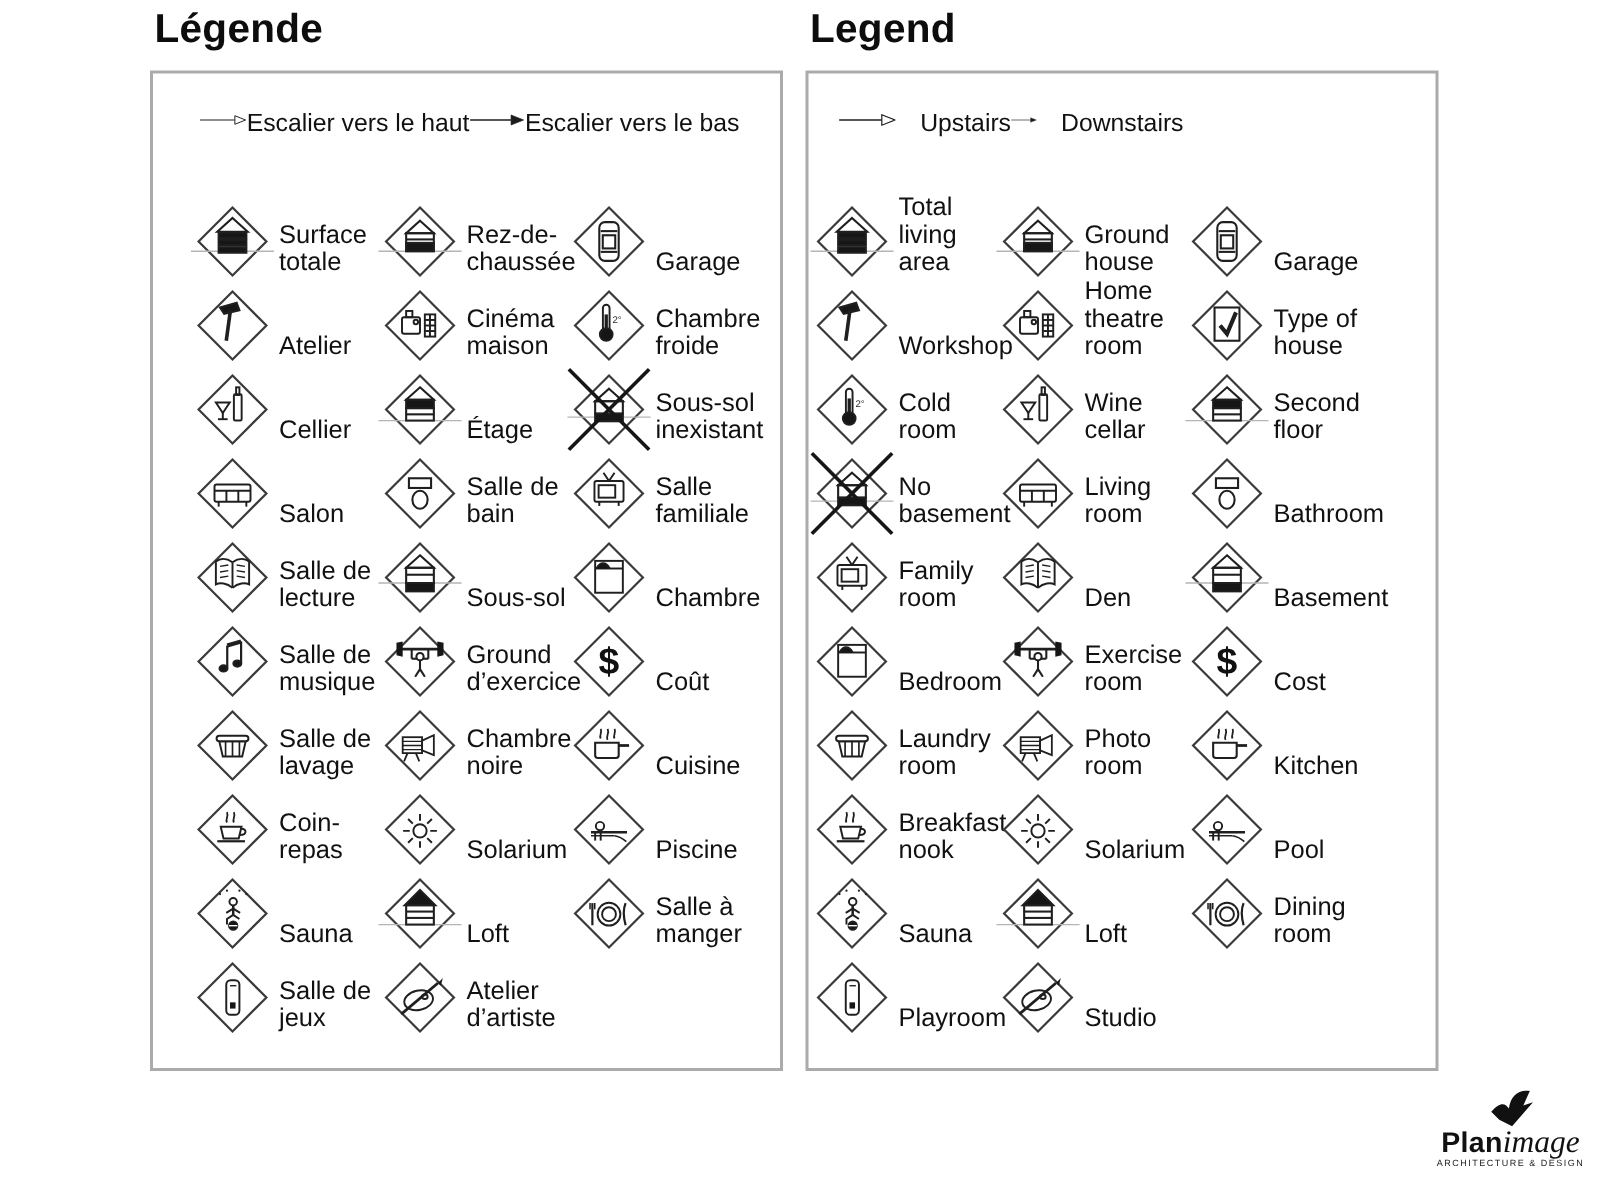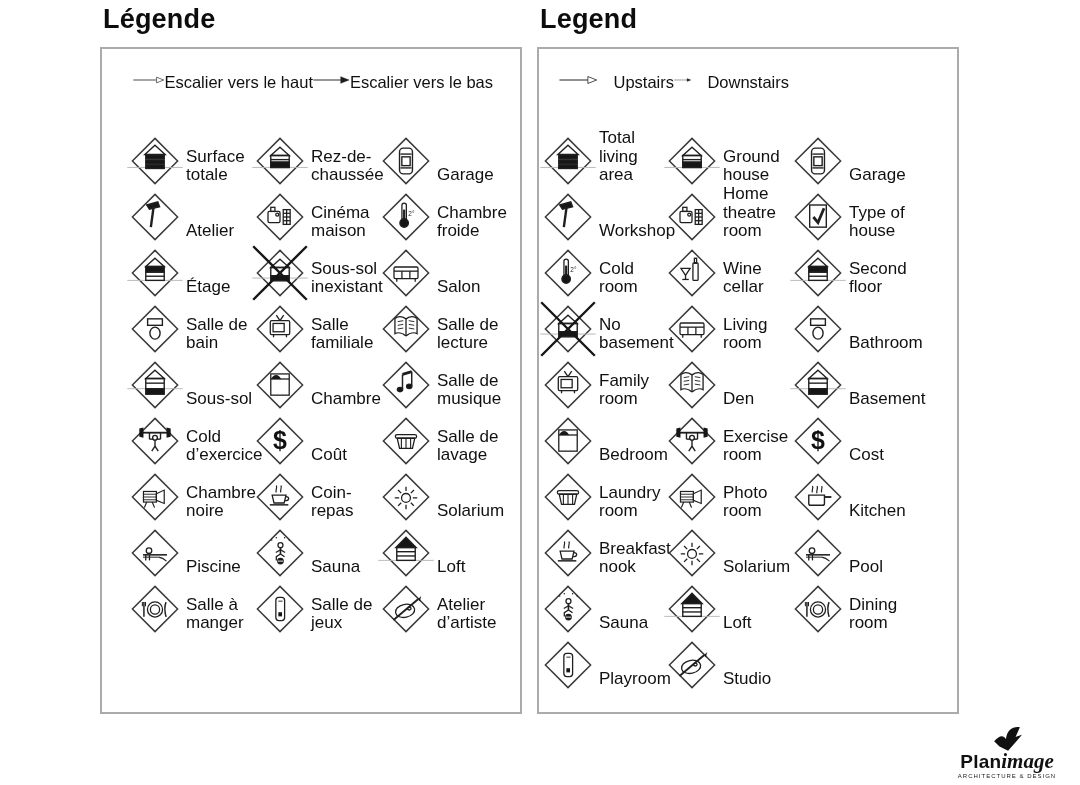--- a/index.html
+++ b/index.html
@@ -31,21 +31,21 @@
   .dicon{width:48px;height:48px;flex:0 0 48px;overflow:visible;}
   .dia{fill:#fff;stroke:#3a3a3a;stroke-width:1.6;}
   .gline{stroke:#b5b5b5;stroke-width:1;}
   .xline{stroke:#161616;stroke-width:2.6;}
   .lbl{font-size:17px;line-height:1.1;max-width:84px;}
   
   .logo{position:absolute;right:14px;bottom:6px;width:118px;text-align:center;}
   .logo-glyph{display:block;margin:0 auto -2px auto;}
   .brand{line-height:1;white-space:nowrap;}
   .brand-bold{font-weight:800;font-size:19px;letter-spacing:.2px;}
-  .brand-italic{font-family:"Liberation Serif",serif;font-style:italic;font-weight:700;font-size:21px;}
+  .brand-italic{font-family:"Liberation Serif",serif;font-style:italic;font-weight:400;font-size:21px;}
   .tagline{font-size:6px;letter-spacing:1px;color:#222;margin-top:1px;}
   .defs{position:absolute;width:0;height:0;overflow:hidden;}
 </style>
 </head>
 <body>
 
 <svg class="defs" aria-hidden="true">
   <defs>
     <g id="ic-total-living-area" stroke="#1f1f1f" stroke-width="1.5" fill="none">
       <path d="M26,9 L37,19 L15,19 Z"></path>
@@ -301,20 +301,27 @@
         <div class="item">
           <svg class="dicon" viewBox="0 0 52 52">
             <polygon class="dia" points="26,1.5 50.5,26 26,50.5 1.5,26"></polygon>
             <use href="#ic-cold-room"></use>
           </svg>
           <div class="lbl">Chambre froide</div>
         </div>
         <div class="item">
           <svg class="dicon" viewBox="0 0 52 52">
             <polygon class="dia" points="26,1.5 50.5,26 26,50.5 1.5,26"></polygon>
+            <use href="#ic-wine-cellar"></use>
+          </svg>
+          <div class="lbl">Cellier</div>
+        </div>
+        <div class="item">
+          <svg class="dicon" viewBox="0 0 52 52">
+            <polygon class="dia" points="26,1.5 50.5,26 26,50.5 1.5,26"></polygon>
             <line class="gline" x1="-4" y1="34" x2="56" y2="34"></line>
             <use href="#ic-second-floor"></use>
           </svg>
           <div class="lbl">Étage</div>
         </div>
         <div class="item">
           <svg class="dicon" viewBox="0 0 52 52">
             <polygon class="dia" points="26,1.5 50.5,26 26,50.5 1.5,26"></polygon>
             <line class="gline" x1="-4" y1="31.5" x2="56" y2="31.5"></line>
             <use href="#ic-no-basement"></use>
@@ -371,21 +378,21 @@
             <polygon class="dia" points="26,1.5 50.5,26 26,50.5 1.5,26"></polygon>
             <use href="#ic-music-room"></use>
           </svg>
           <div class="lbl">Salle de musique</div>
         </div>
         <div class="item">
           <svg class="dicon" viewBox="0 0 52 52">
             <polygon class="dia" points="26,1.5 50.5,26 26,50.5 1.5,26"></polygon>
             <use href="#ic-exercise-room"></use>
           </svg>
-          <div class="lbl">Cold d’exercice</div>
+          <div class="lbl">Ground d’exercice</div>
         </div>
         <div class="item">
           <svg class="dicon" viewBox="0 0 52 52">
             <polygon class="dia" points="26,1.5 50.5,26 26,50.5 1.5,26"></polygon>
             <use href="#ic-cost"></use>
           </svg>
           <div class="lbl">Coût</div>
         </div>
         <div class="item">
           <svg class="dicon" viewBox="0 0 52 52">
@@ -393,20 +400,27 @@
             <use href="#ic-laundry-room"></use>
           </svg>
           <div class="lbl">Salle de lavage</div>
         </div>
         <div class="item">
           <svg class="dicon" viewBox="0 0 52 52">
             <polygon class="dia" points="26,1.5 50.5,26 26,50.5 1.5,26"></polygon>
             <use href="#ic-photo-room"></use>
           </svg>
           <div class="lbl">Chambre noire</div>
+        </div>
+        <div class="item">
+          <svg class="dicon" viewBox="0 0 52 52">
+            <polygon class="dia" points="26,1.5 50.5,26 26,50.5 1.5,26"></polygon>
+            <use href="#ic-kitchen"></use>
+          </svg>
+          <div class="lbl">Cuisine</div>
         </div>
         <div class="item">
           <svg class="dicon" viewBox="0 0 52 52">
             <polygon class="dia" points="26,1.5 50.5,26 26,50.5 1.5,26"></polygon>
             <use href="#ic-breakfast-nook"></use>
           </svg>
           <div class="lbl">Coin-repas</div>
         </div>
         <div class="item">
           <svg class="dicon" viewBox="0 0 52 52">

